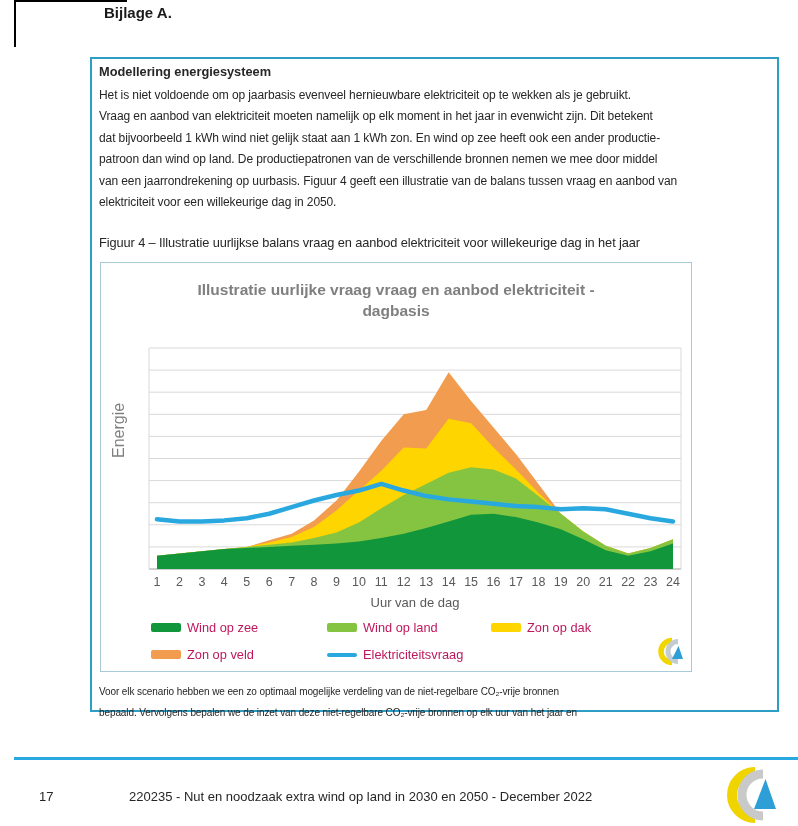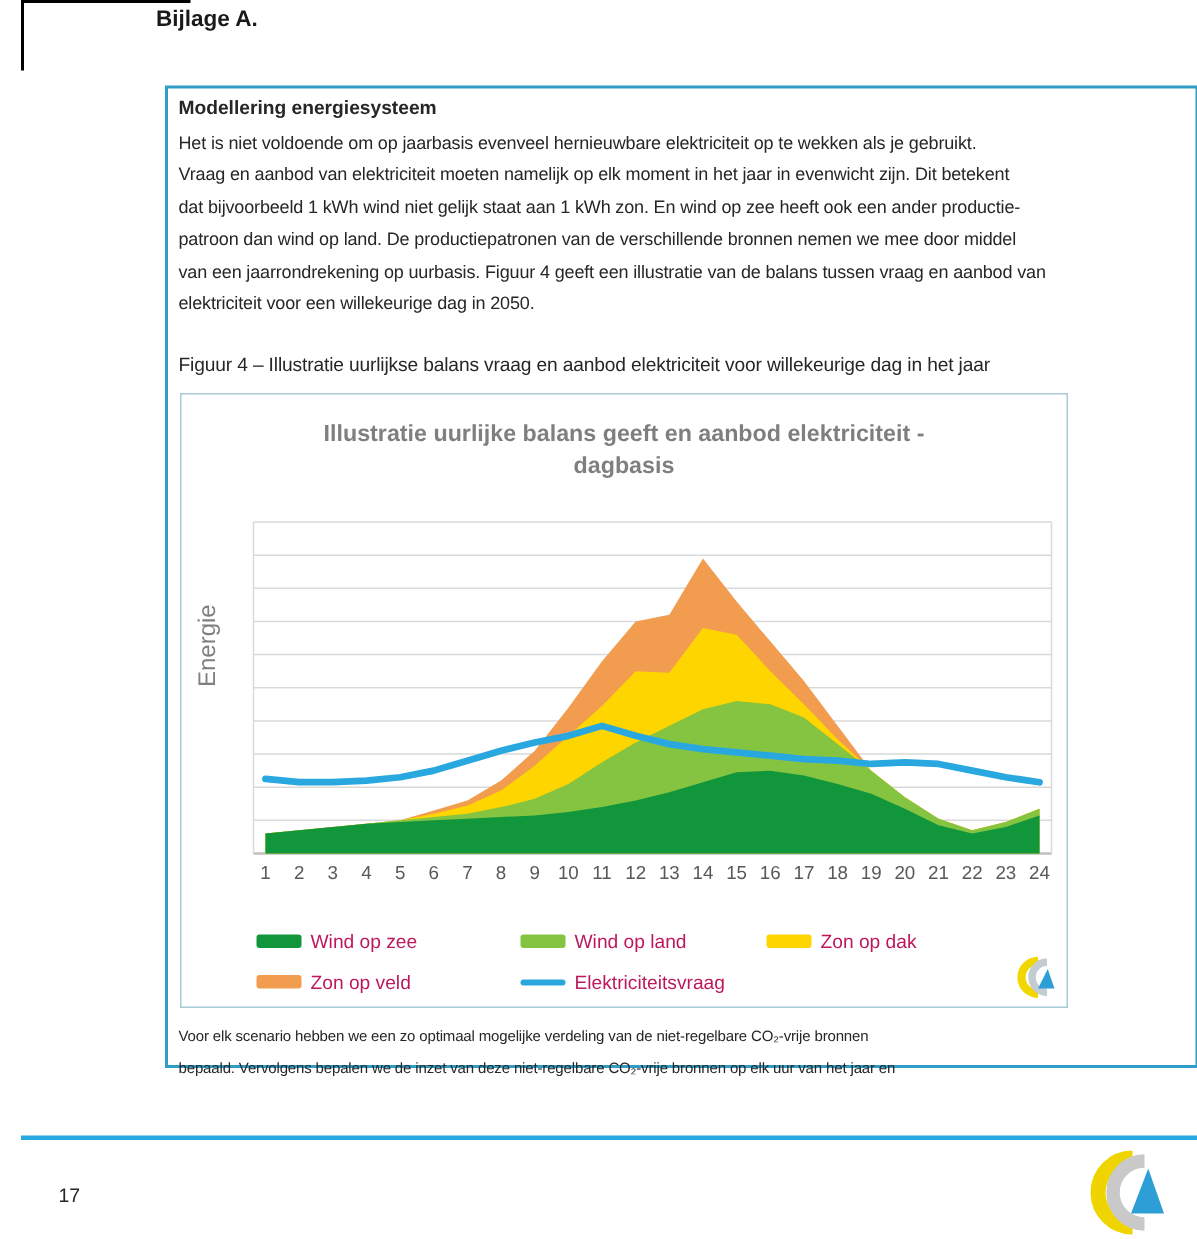--- a/index.html
+++ b/index.html
@@ -3,21 +3,21 @@
 <meta charset="utf-8">
 <style>
   html,body{margin:0;padding:0;background:#fff;}
   #page{position:relative;width:798px;height:826px;background:#ffffff;overflow:hidden;
         font-family:"Liberation Sans",sans-serif;color:#262626;margin-left:14px;}
   .abs{position:absolute;}
   #page-title{left:90px;top:4px;font-size:15px;font-weight:bold;color:#1a1a1a;}
   #edge-top{left:0;top:0;width:113px;height:2px;background:#000;}
   #edge-left{left:0;top:0;width:2px;height:47px;background:#000;}
 
-  #info-box{left:96px;top:57px;width:689px;height:655px;border:2px solid #2e9ec6;
+  #info-box{left:76px;top:57px;width:689px;height:655px;border:2px solid #2e9ec6;
             box-sizing:border-box;background:#fff;}
   #info-heading{left:7px;top:5px;font-size:12.8px;font-weight:bold;white-space:pre;}
   #info-paragraph{left:7px;top:26px;font-size:12px;line-height:21.4px;white-space:pre;letter-spacing:-0.1px;}
   #figure-caption{left:7px;top:176px;font-size:12.8px;font-weight:normal;white-space:pre;letter-spacing:-0.1px;}
   #closing-paragraph{left:7px;top:622px;font-size:10px;line-height:21.4px;white-space:pre;letter-spacing:-0.1px;}
 
   #figure-box{left:8px;top:203px;width:592px;height:410px;border:1px solid #a9cbd8;
               box-sizing:border-box;background:#fff;}
   #chart-title{left:0;top:16px;width:100%;text-align:center;font-size:15.5px;font-weight:bold;
                color:#7f7f7f;white-space:pre-line;line-height:21px;}
@@ -93,23 +93,24 @@
           <text x="392.5217391304348" y="323" text-anchor="middle" fill="#595959" font-size="12.5" font-family="&quot;Liberation Sans&quot;, sans-serif">16</text>
           <text x="414.95652173913044" y="323" text-anchor="middle" fill="#595959" font-size="12.5" font-family="&quot;Liberation Sans&quot;, sans-serif">17</text>
           <text x="437.39130434782606" y="323" text-anchor="middle" fill="#595959" font-size="12.5" font-family="&quot;Liberation Sans&quot;, sans-serif">18</text>
           <text x="459.82608695652175" y="323" text-anchor="middle" fill="#595959" font-size="12.5" font-family="&quot;Liberation Sans&quot;, sans-serif">19</text>
           <text x="482.2608695652174" y="323" text-anchor="middle" fill="#595959" font-size="12.5" font-family="&quot;Liberation Sans&quot;, sans-serif">20</text>
           <text x="504.69565217391306" y="323" text-anchor="middle" fill="#595959" font-size="12.5" font-family="&quot;Liberation Sans&quot;, sans-serif">21</text>
           <text x="527.1304347826087" y="323" text-anchor="middle" fill="#595959" font-size="12.5" font-family="&quot;Liberation Sans&quot;, sans-serif">22</text>
           <text x="549.5652173913044" y="323" text-anchor="middle" fill="#595959" font-size="12.5" font-family="&quot;Liberation Sans&quot;, sans-serif">23</text>
           <text x="572" y="323" text-anchor="middle" fill="#595959" font-size="12.5" font-family="&quot;Liberation Sans&quot;, sans-serif">24</text>
         </svg>
-      <div class="abs" id="chart-title">Illustratie uurlijke balans geeft en aanbod elektriciteit -
+      <div class="abs" id="chart-title">Illustratie uurlijke vraag vraag en aanbod elektriciteit -
 dagbasis</div>
       <div class="abs" id="y-axis-label">Energie</div>
+      <div class="abs" id="x-axis-label">Uur van de dag</div>
 
       <div class="abs" id="legend">
         <div class="legend-item">
           <span class="sw" style="background: rgb(18, 150, 60);"></span>
           <span>Wind op zee</span>
         </div>
         <div class="legend-item">
           <span class="sw" style="background: rgb(133, 196, 64);"></span>
           <span>Wind op land</span>
         </div>
@@ -133,19 +134,20 @@
         <polygon points="25,23 36,23 31.5,10" fill="#2e9fd6"></polygon>
       </svg>
     </div>
 
     <div class="abs" id="closing-paragraph">Voor elk scenario hebben we een zo optimaal mogelijke verdeling van de niet-regelbare CO₂-vrije bronnen
 bepaald. Vervolgens bepalen we de inzet van deze niet-regelbare CO₂-vrije bronnen op elk uur van het jaar en</div>
   </div>
 
   <div class="abs" id="footer-rule"></div>
   <div class="abs" id="footer-page-number">17</div>
+  <div class="abs" id="footer-text">220235 - Nut en noodzaak extra wind op land in 2030 en 2050 - December 2022</div>
 
   <svg class="abs" id="footer-logo" width="62" height="61" viewBox="0 0 62 61" xmlns="http://www.w3.org/2000/svg">
     <path d="M 38 7 A 22 22 0 1 0 38 53" fill="none" stroke="#f0d400" stroke-width="10"></path>
     <path d="M 46 9 A 21 21 0 1 0 46 51" fill="none" stroke="#c9c9c9" stroke-width="9"></path>
     <polygon points="37,44 59,44 48.5,14" fill="#2e9fd6"></polygon>
   </svg>
 </div>
 
 </body></html>

